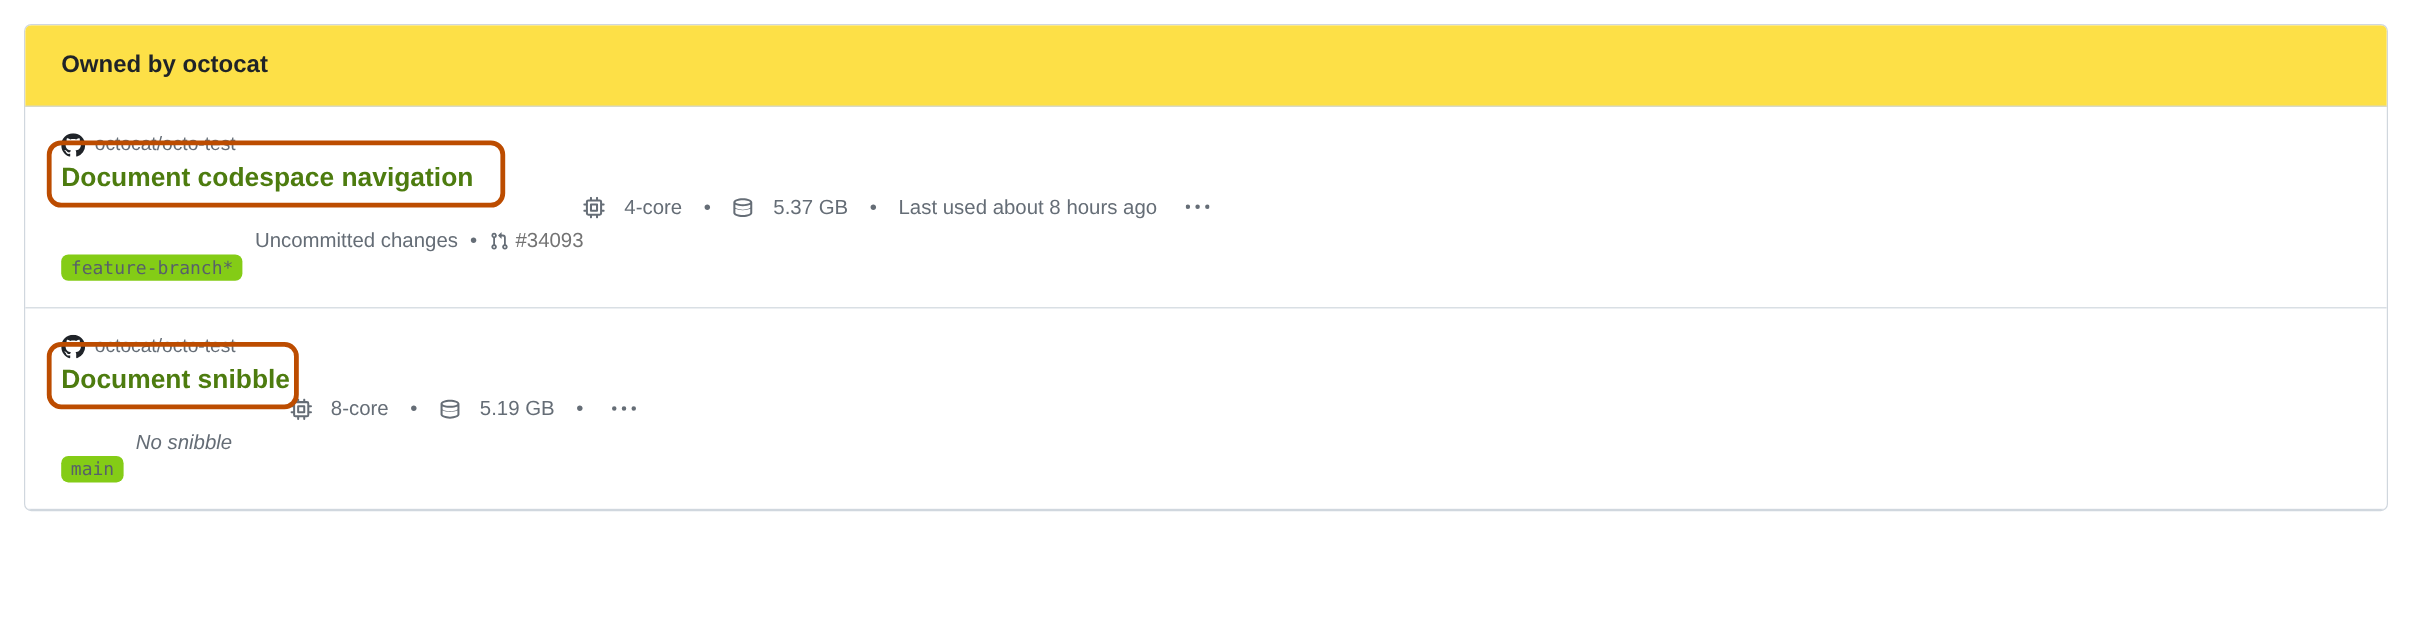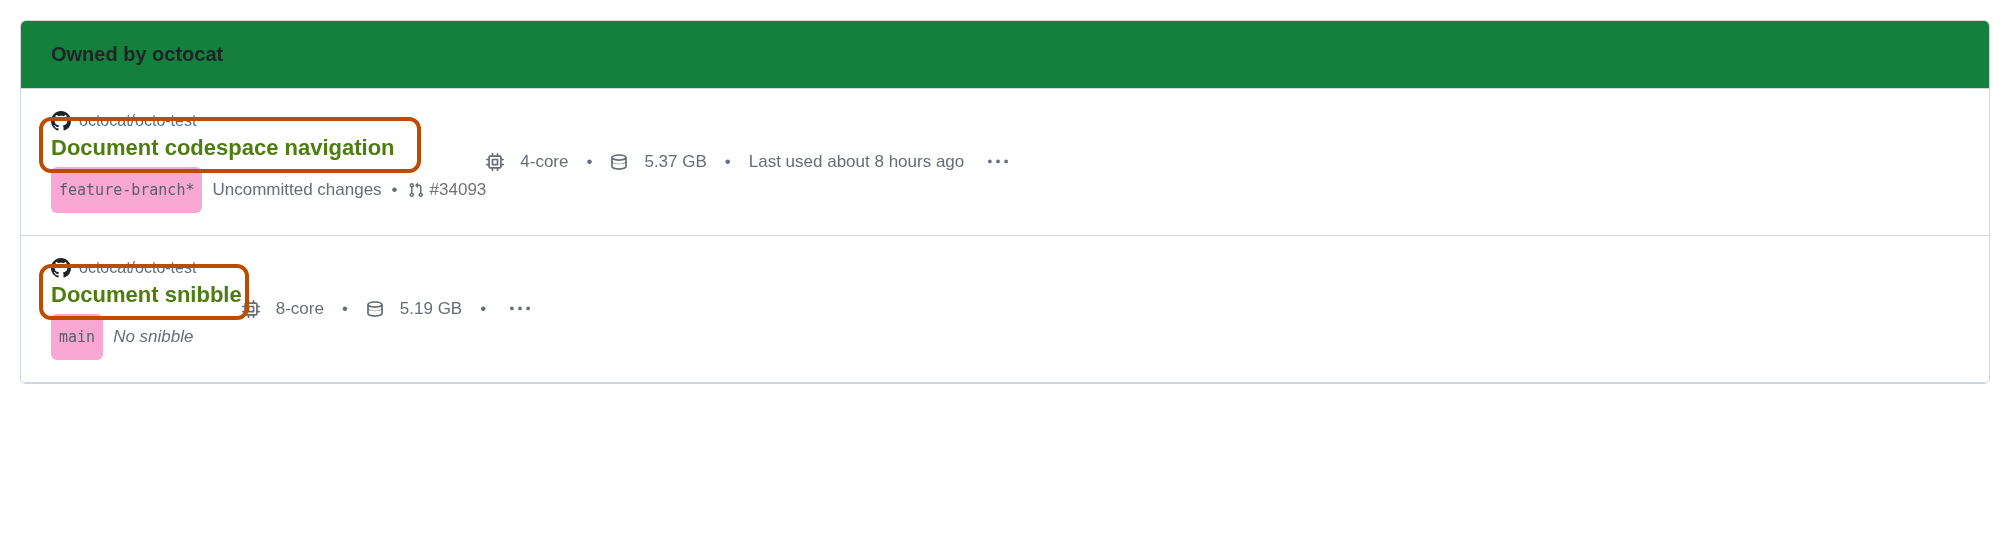--- a/index.html
+++ b/index.html
@@ -13,21 +13,21 @@
     color: #1f2328;
     background: #ffffff;
     padding: 20px;
   }
   .panel {
     border: 1px solid #d0d7de;
     border-radius: 6px;
     overflow: hidden;
   }
   .panel-header {
-    background: #15803d;
+    background: #fde047;
     padding: 22px 30px;
     border-bottom: 1px solid #d0d7de;
   }
   .panel-header h2 {
     font-size: 20px;
     font-weight: 600;
     color: #1f2328;
   }
   .row {
     display: flex;
@@ -74,26 +74,27 @@
   }
   .detail-line {
     display: flex;
     align-items: center;
     gap: 10px;
     color: #656d76;
     font-size: 17px;
     margin-top: 2px;
   }
   .branch-chip {
-    background: #f9a8d4;
+    background: #84cc16;
     color: #57606a;
-    padding: 14px 8px;
+    padding: 2px 8px;
     border-radius: 6px;
     font-family: ui-monospace, SFMono-Regular, "SF Mono", Menlo, Consolas, monospace;
     font-size: 15px;
+    margin-top: 45px;
   }
   .italic {
     font-style: italic;
   }
   .dot {
     color: #656d76;
   }
   .pr-seg {
     display: inline-flex;
     align-items: center;

